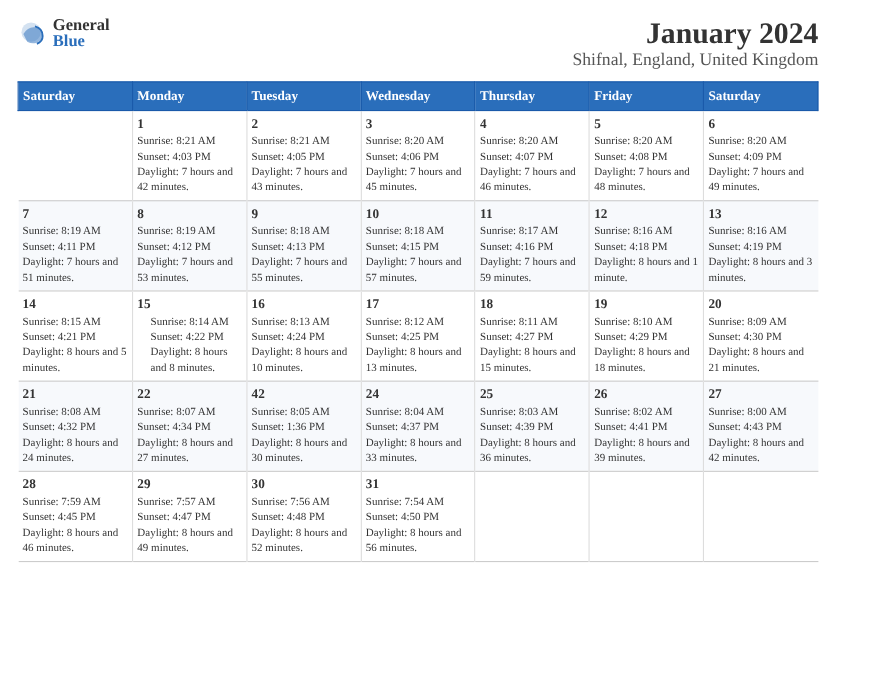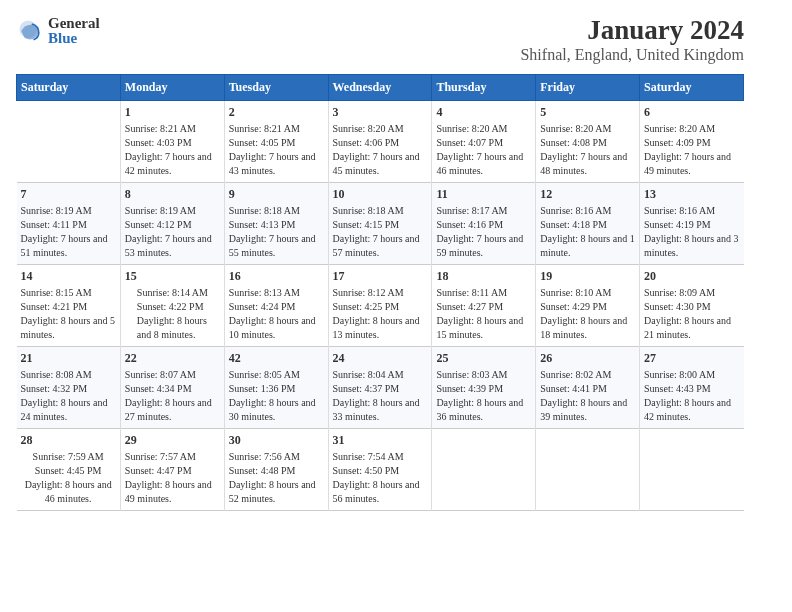--- a/index.html
+++ b/index.html
@@ -308,21 +308,21 @@
           <td>
             <span class="day-number">27</span>
             <div class="day-info" style="white-space: pre-line;">Sunrise: 8:00 AM
 Sunset: 4:43 PM
 Daylight: 8 hours and 42 minutes.</div>
           </td>
         </tr>
         <tr>
           <td>
             <span class="day-number">28</span>
-            <div class="day-info" style="white-space: pre-line; text-align: center;">Sunrise: 7:59 AM
+            <div class="day-info" style="white-space: pre-line;">Sunrise: 7:59 AM
 Sunset: 4:45 PM
 Daylight: 8 hours and 46 minutes.</div>
           </td>
           <td>
             <span class="day-number">29</span>
             <div class="day-info" style="white-space: pre-line;">Sunrise: 7:57 AM
 Sunset: 4:47 PM
 Daylight: 8 hours and 49 minutes.</div>
           </td>
           <td>

